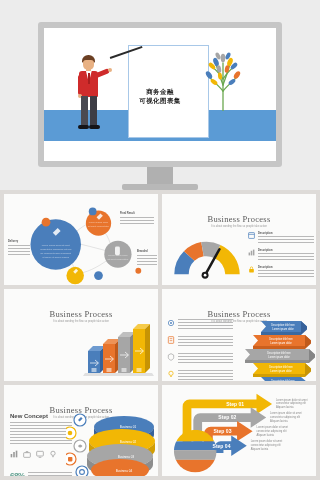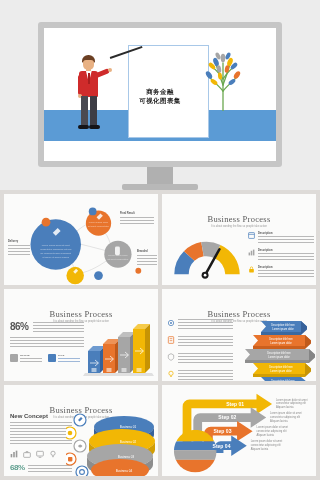--- a/index.html
+++ b/index.html
@@ -217,43 +217,20 @@
           <div style="font-size:2.6px;font-weight:bold;color:#555;">Description:</div>
           <div class="lorem" style="height:8px;margin-top:1px;"></div>
         </div>
       </div>
     </div>
   </div>
 
   <div class="thumb">
     <div class="t-title">Business Process</div>
     <div class="t-sub">It is about wording the flow so people take action</div>
-    <div style="position:absolute; left:6px; top:32px; width:74px;">
-      <div style="display:flex; gap:4px; align-items:flex-start;">
-        <div style="font-size:10px; font-weight:bold; color:#555; letter-spacing:-.5px;">86%</div>
-        <div class="lorem" style="flex:1; height:11px; margin-top:1px;"></div>
-      </div>
-      <div class="lorem" style="height:12px; margin-top:4px;"></div>
-      <div style="display:flex; gap:6px; margin-top:5px;">
-        <div style="display:flex;gap:2px;">
-          <div style="width:8px;height:8px;background:#a6a6a6;border-radius:1px;"></div>
-          <div>
-            <div style="font-size:2.4px;font-weight:bold;color:#666;">PEOPLE</div>
-            <div class="lorem" style="width:22px;height:5px;margin-top:.5px;"></div>
-          </div>
-        </div>
-        <div style="display:flex;gap:2px;">
-          <div style="width:8px;height:8px;background:#4a7ebb;border-radius:1px;"></div>
-          <div>
-            <div style="font-size:2.4px;font-weight:bold;color:#666;">SALE</div>
-            <div class="lorem-blue" style="width:22px;height:5px;margin-top:.5px;"></div>
-          </div>
-        </div>
-      </div>
-    </div>
     <svg viewBox="0 0 74 62" width="74" height="62" style="position:absolute;right:2px;bottom:4px;">
       <g>
         <polygon points="6,36 6,58 18,58 18,36" fill="#4a7ebb"></polygon>
         <polygon points="6,36 11,31 23,31 18,36" fill="#6e9bd0"></polygon>
         <polygon points="18,36 23,31 23,53 18,58" fill="#36619a"></polygon>
         <path d="M8 48 H16 M13 45 L16.5 48 L13 51" stroke="#fff" stroke-width=".7" fill="none"></path>
         <rect x="9.5" y="53" width="5" height="4" fill="#fff" opacity=".55"></rect>
       </g>
       <g>
         <polygon points="21,29 21,58 33,58 33,29" fill="#e8742c"></polygon>
@@ -370,21 +347,21 @@
           </svg>
         <svg width="8" height="8" viewBox="0 0 12 12">
             <rect x="1" y="2" width="10" height="7" rx="1" fill="none" stroke="#9a9a9a" stroke-width="1.1"></rect>
             <line x1="4" y1="11" x2="8" y2="11" stroke="#9a9a9a" stroke-width="1.1"></line>
           </svg>
         <svg width="8" height="8" viewBox="0 0 12 12">
             <circle cx="6" cy="5" r="3.2" fill="none" stroke="#9a9a9a" stroke-width="1.1"></circle>
             <line x1="4.6" y1="10" x2="7.4" y2="10" stroke="#9a9a9a" stroke-width="1.1"></line>
           </svg>
       </div>
-      <div style="display:flex;gap:3px;align-items:flex-end;margin-top:5px;">
+      <div style="display:flex;gap:3px;align-items:center;margin-top:13px;">
         <div style="font-size:8px;font-weight:bold;color:#5e9e8e;letter-spacing:-.4px;">68%</div>
         <div class="lorem" style="flex:1;height:7px;margin-top:1px;"></div>
       </div>
     </div>
     <svg viewBox="0 0 92 76" width="92" height="76" style="position:absolute;right:0px;top:22px;">
       <ellipse cx="58" cy="20" rx="30" ry="11" fill="#4a7ebb"></ellipse>
       <path d="M28 20 v8 a30 11 0 0 0 60 0 v-8 a30 11 0 0 1 -60 0z" fill="#36619a"></path>
       <ellipse cx="56" cy="34" rx="33" ry="12" fill="#f2b705"></ellipse>
       <path d="M23 34 v9 a33 12 0 0 0 66 0 v-9 a33 12 0 0 1 -66 0z" fill="#d29e04"></path>
       <ellipse cx="54" cy="49" rx="33" ry="12" fill="#a6a6a6"></ellipse>

